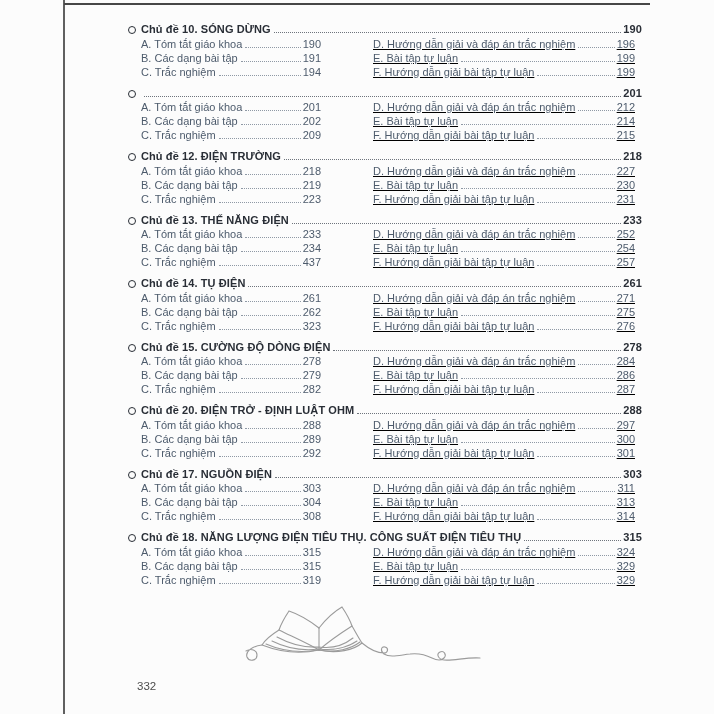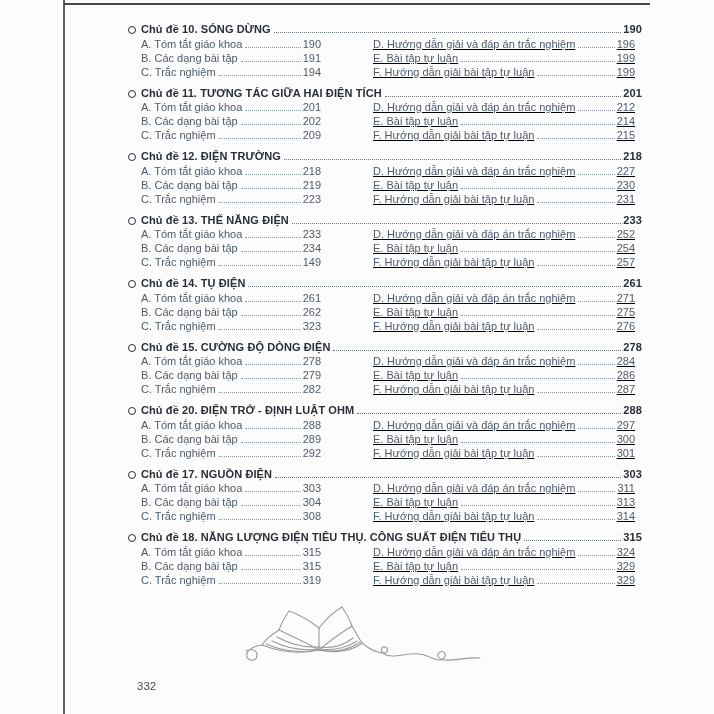--- a/index.html
+++ b/index.html
@@ -109,21 +109,20 @@
     <span class="leader"></span>
     <span class="ipage">199</span>
   </div>
 </div>
     </div>
   </div>
 
   <div class="chapter">
     <div class="chead">
       <span class="cmark"></span>
-      <span class="ctitle">Chủ đề 11. TƯƠNG TÁC GIỮA HAI ĐIỆN TÍCH</span>
       <span class="leader"></span>
       <span class="cpage">201</span>
     </div>
     <div class="cols">
       <div class="col-left">
   <div class="item">
     <span class="ilabel">A. Tóm tắt giáo khoa</span>
     <span class="leader"></span>
     <span class="ipage">201</span>
   </div>
@@ -228,21 +227,21 @@
 
   <div class="item">
     <span class="ilabel">B. Các dạng bài tập</span>
     <span class="leader"></span>
     <span class="ipage">234</span>
   </div>
 
   <div class="item">
     <span class="ilabel">C. Trắc nghiệm</span>
     <span class="leader"></span>
-    <span class="ipage">149</span>
+    <span class="ipage">437</span>
   </div>
 </div>
       <div class="col-right">
   <div class="item">
     <span class="ilabel">D. Hướng dẫn giải và đáp án trắc nghiệm</span>
     <span class="leader"></span>
     <span class="ipage">252</span>
   </div>
 
   <div class="item">

